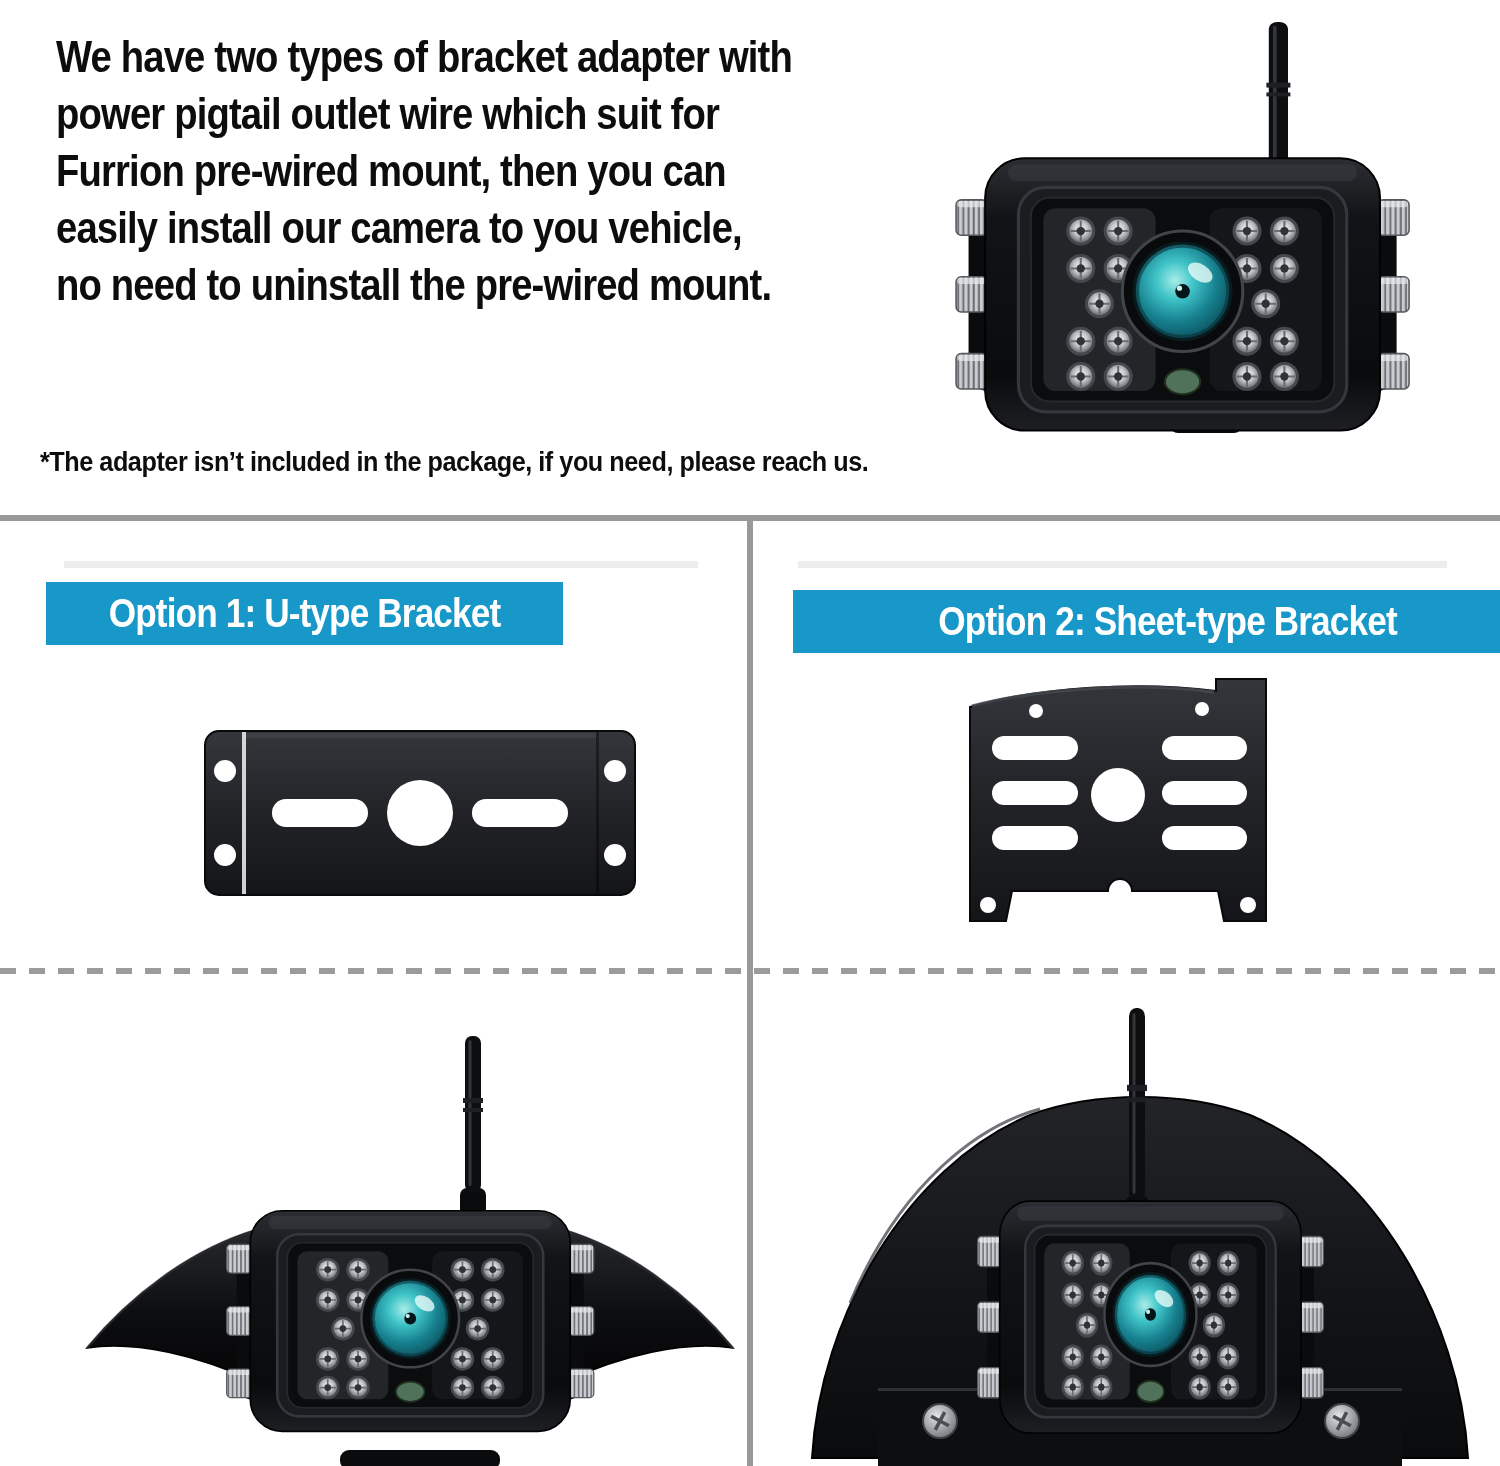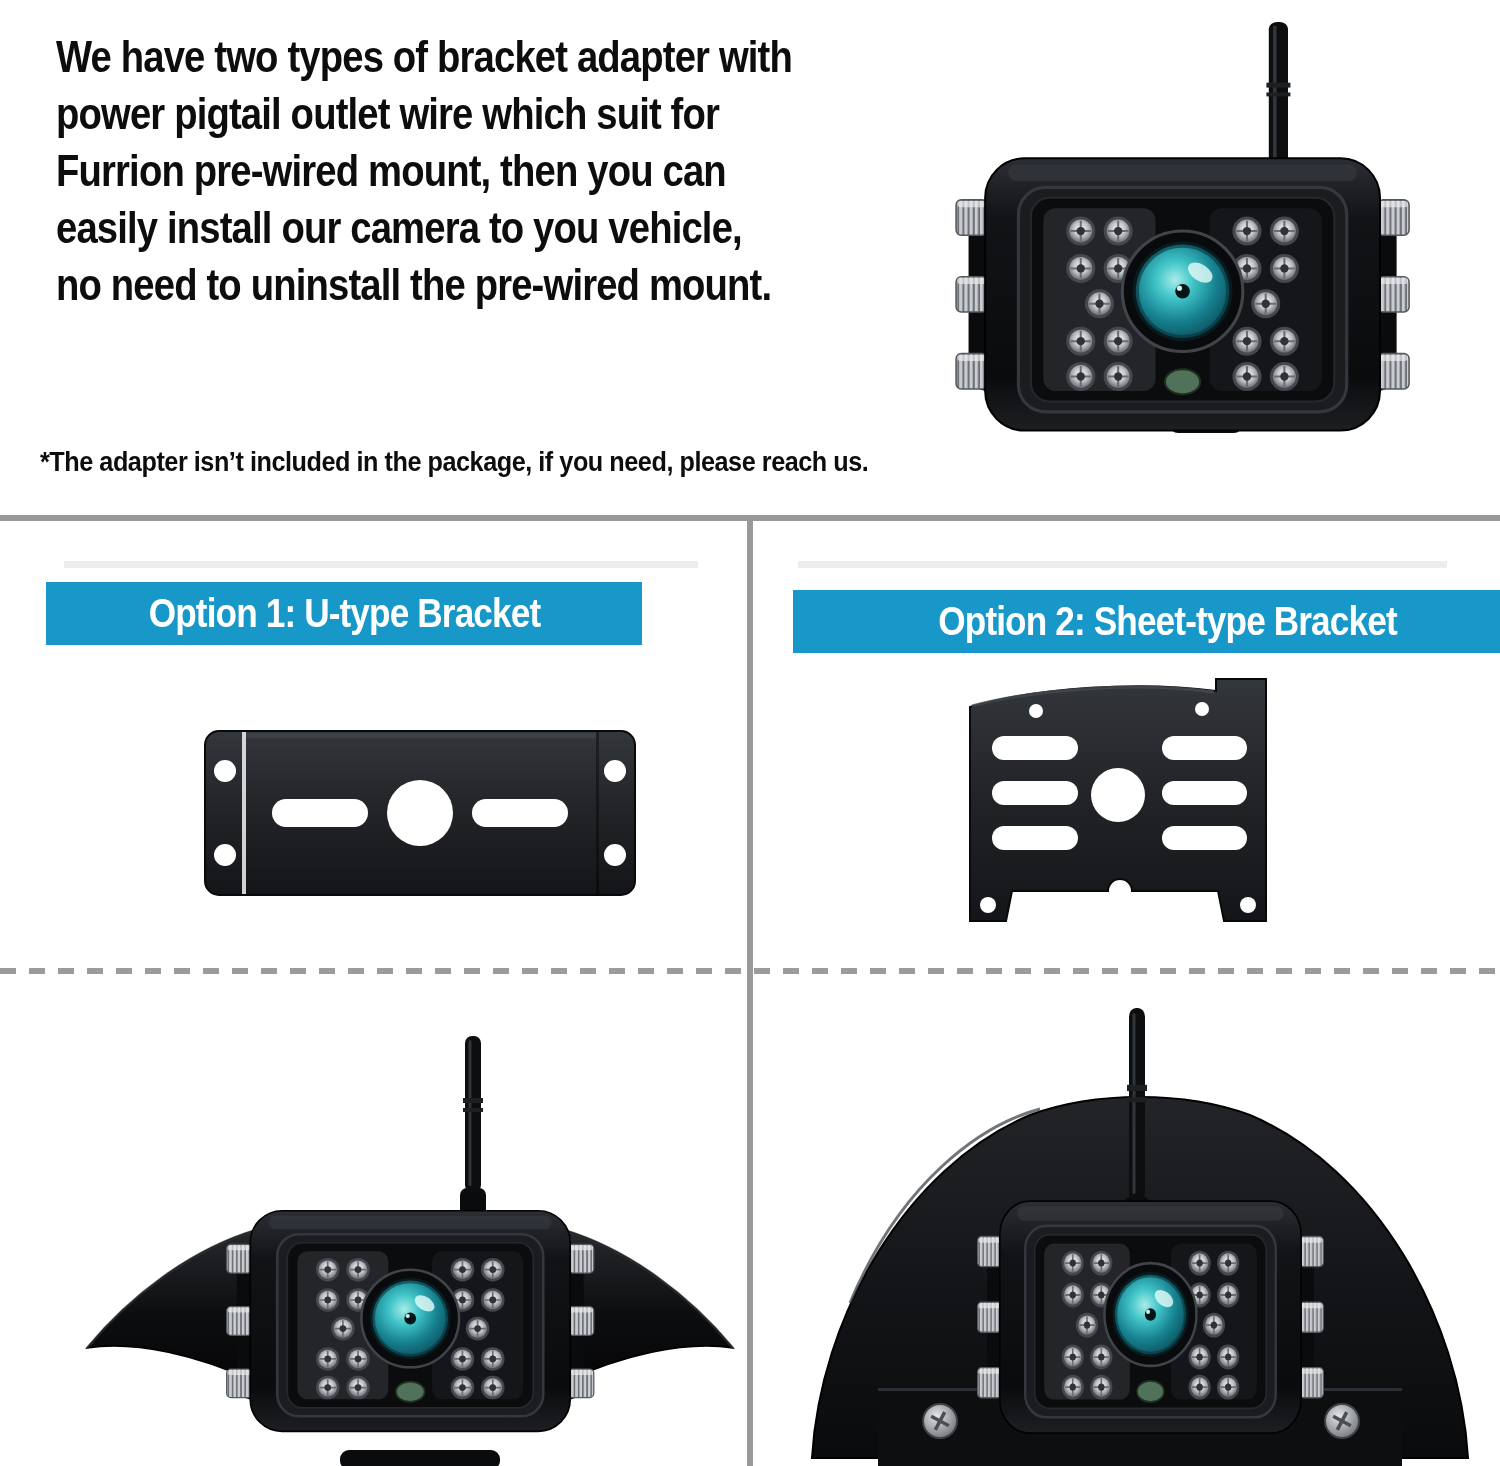--- a/index.html
+++ b/index.html
@@ -17,21 +17,21 @@
   .divider-h{position:absolute;left:0;top:497px;width:1500px;height:6px;background:#999999;}
   .divider-v{position:absolute;left:747px;top:497px;width:6px;height:969px;background:#999999;}
   .divider-dashed{position:absolute;left:0;top:950px;width:1500px;height:6px;
         background:repeating-linear-gradient(90deg,#9b9b9b 0 16px,transparent 16px 29px);}
   
   .bar-echo{position:absolute;top:543px;height:7px;background:#ededed;}
   .echo-1{left:64px;width:634px;}
   .echo-2{left:798px;width:649px;}
   .option-bar{position:absolute;top:564px;height:63px;background:#1798c8;
               display:flex;align-items:center;justify-content:center;}
-  .option-1{left:46px;width:596px;}
+  .option-1{left:46px;width:517px;}
   .option-2{left:793px;width:750px;margin-top:8px;}
   .bar-label{color:#ffffff;font-size:40px;font-weight:700;letter-spacing:-1px;
              white-space:nowrap;transform:scaleX(.88);}
   svg.scene{position:absolute;display:block;}
   .hero-svg{left:930px;top:0;}
   .u-bracket-svg{left:200px;top:705px;}
   .sheet-bracket-svg{left:960px;top:655px;}
   .mount-u-svg{left:60px;top:1000px;}
   .mount-sheet-svg{left:790px;top:985px;}
 </style>

